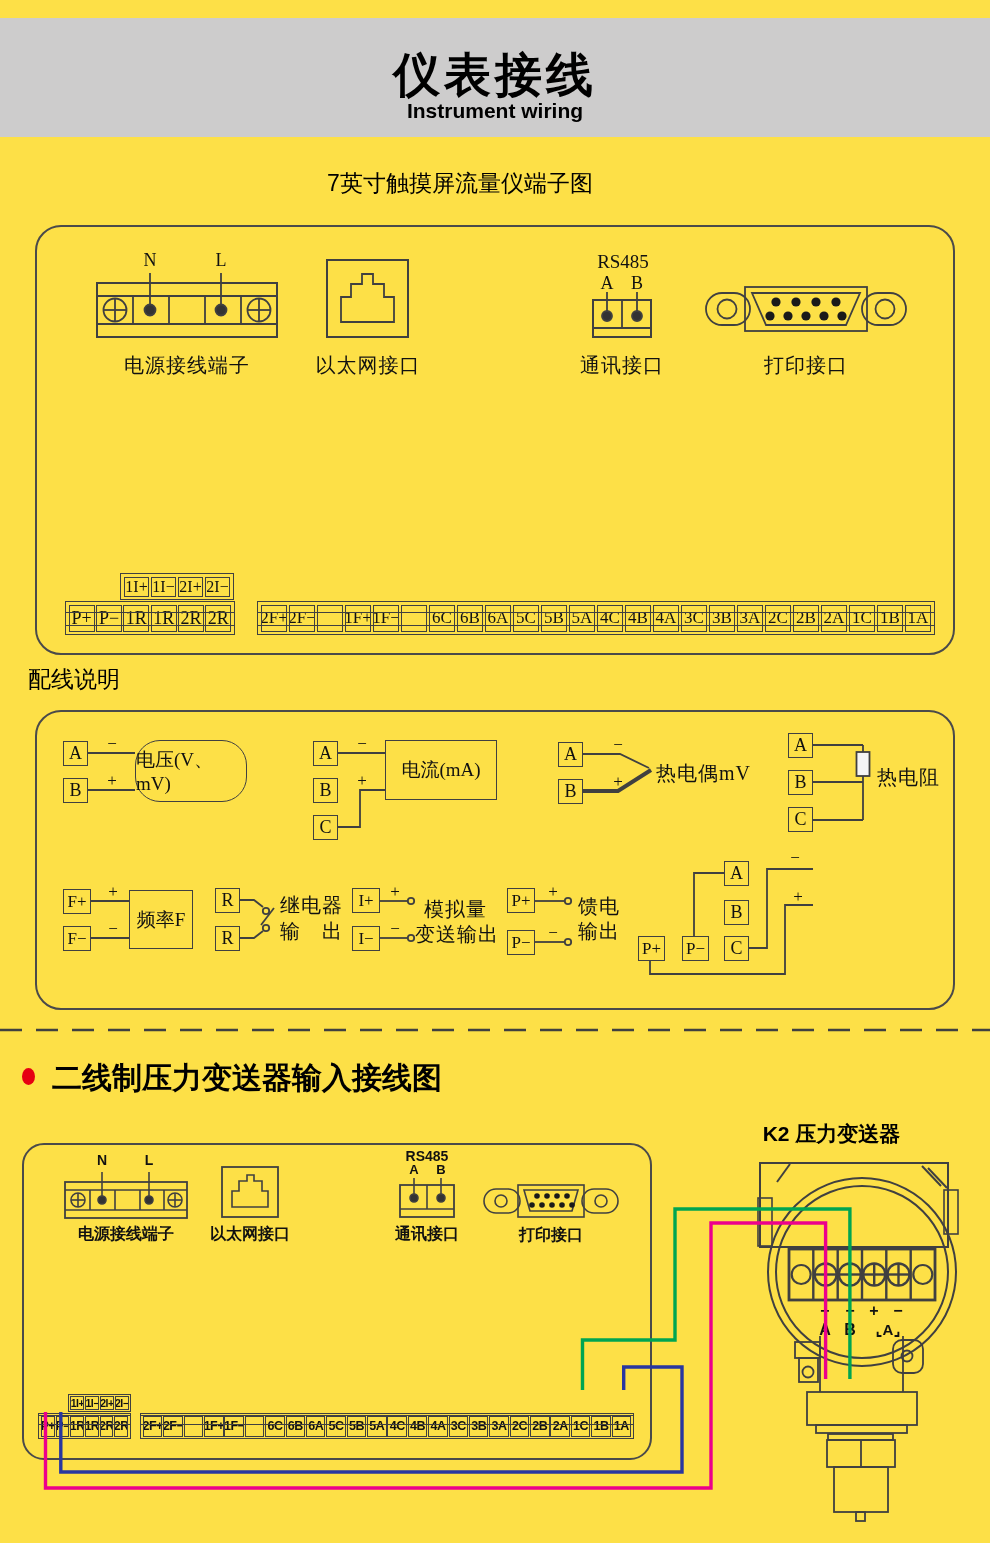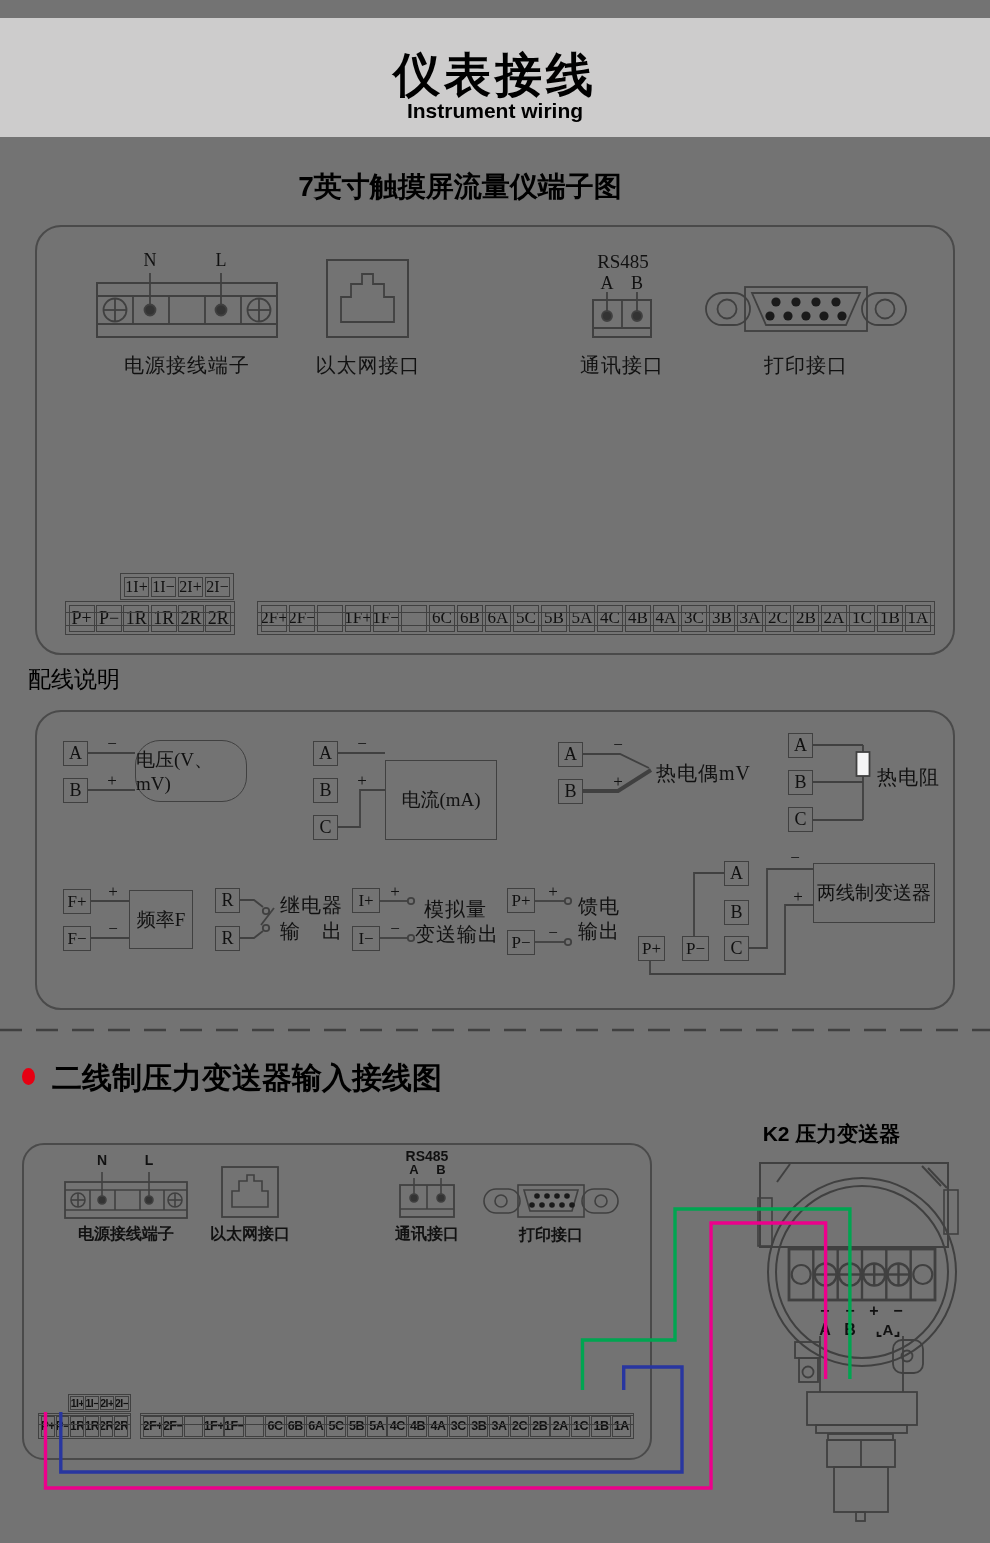--- a/index.html
+++ b/index.html
@@ -1,16 +1,16 @@
 <!DOCTYPE html>
 <html><head>
 <meta charset="utf-8">
 <style>
   html,body{margin:0;padding:0;background:#e9e9e9;}
-  #stage{position:relative;width:990px;height:1543px;background:#737373;overflow:hidden;
+  #stage{position:relative;width:990px;height:1543px;background:#fde047;overflow:hidden;
          font-family:"Liberation Sans","DejaVu Sans",sans-serif;color:#111;}
   .abs{position:absolute;box-sizing:border-box;}
   .serif{font-family:"Liberation Serif","DejaVu Serif",serif;}
   .ctr{text-align:center;}
   .roundbox{position:absolute;border:2px solid #4a4a4a;border-radius:26px;box-sizing:border-box;background:transparent;}
   .tbox{position:absolute;border:1.7px solid #404040;display:flex;align-items:center;justify-content:center;
         box-sizing:border-box;font-family:"Liberation Serif","DejaVu Serif",serif;font-size:18px;background:transparent;}
   .bigbox{position:absolute;border:1.8px solid #404040;display:flex;align-items:center;justify-content:center;
         box-sizing:border-box;font-family:"Liberation Serif","DejaVu Serif",serif;font-size:19px;background:transparent;}
   .sign{position:absolute;width:20px;text-align:center;font-family:"Liberation Serif","DejaVu Serif",serif;font-size:17px;line-height:1;}
@@ -28,21 +28,21 @@
 </head>
 <body>
 
 <div id="stage">
 
   <div class="abs" style="left:0;top:18px;width:990px;height:119px;background:#cdcccc;">
     <div class="ctr" style="position:absolute;left:0;top:26px;width:100%;font-size:47px;font-weight:bold;letter-spacing:4px;color:#000;">仪表接线</div>
     <div class="ctr" style="position:absolute;left:0;top:81px;width:100%;font-size:21px;color:#000;font-weight:bold;">Instrument wiring</div>
   </div>
 
-  <div class="abs ctr" style="left:280px;top:168px;width:360px;font-size:28px;font-weight:bold;color:#000;">7英寸触摸屏流量仪端子图</div>
+  <div class="abs ctr" style="left:280px;top:168px;width:360px;font-size:23px;font-weight:normal;color:#000;">7英寸触摸屏流量仪端子图</div>
 
   <div class="roundbox" style="left:35px;top:225px;width:920px;height:430px;"></div>
   <div class="roundbox" style="left:35px;top:710px;width:920px;height:300px;"></div>
   <div class="roundbox" style="left:22px;top:1143px;width:630px;height:317px;border-radius:22px;"></div>
 
   <svg class="layer" width="990" height="1543" viewBox="0 0 990 1543">
     <g stroke="#404040" fill="none" stroke-width="1.8">
 
       <g>
         <rect x="97" y="283" width="180" height="54" stroke-width="2"></rect>
@@ -325,21 +325,21 @@
   <div class="tbox" style="left:63px;top:778px;width:25px;height:25px;">B</div>
   <span class="sign" style="left:102px;top:735px;">−</span>
   <span class="sign" style="left:102px;top:772px;">+</span>
   <div class="bigbox" style="left:135px;top:740px;width:112px;height:62px;border-radius:25px;">电压(V、mV)</div>
 
   <div class="tbox" style="left:313px;top:741px;width:25px;height:25px;">A</div>
   <div class="tbox" style="left:313px;top:778px;width:25px;height:25px;">B</div>
   <div class="tbox" style="left:313px;top:815px;width:25px;height:25px;">C</div>
   <span class="sign" style="left:352px;top:735px;">−</span>
   <span class="sign" style="left:352px;top:772px;">+</span>
-  <div class="bigbox" style="left:385px;top:740px;width:112px;height:80px;margin-top:20px;">电流(mA)</div>
+  <div class="bigbox" style="left:385px;top:740px;width:112px;height:60px;">电流(mA)</div>
 
   <div class="tbox" style="left:558px;top:742px;width:25px;height:25px;">A</div>
   <div class="tbox" style="left:558px;top:779px;width:25px;height:25px;">B</div>
   <span class="sign" style="left:608px;top:736px;">−</span>
   <span class="sign" style="left:608px;top:773px;">+</span>
   <div class="lbl1" style="left:656px;top:760px;">热电偶mV</div>
 
   <div class="tbox" style="left:788px;top:733px;width:25px;height:25px;">A</div>
   <div class="tbox" style="left:788px;top:770px;width:25px;height:25px;">B</div>
   <div class="tbox" style="left:788px;top:807px;width:25px;height:25px;">C</div>
@@ -370,21 +370,20 @@
   <div class="lbl1" style="left:578px;top:893px;">馈电</div>
   <div class="lbl1" style="left:578px;top:918px;">输出</div>
 
   <div class="tbox" style="left:724px;top:861px;width:25px;height:25px;">A</div>
   <div class="tbox" style="left:724px;top:900px;width:25px;height:25px;">B</div>
   <div class="tbox" style="left:724px;top:936px;width:25px;height:25px;">C</div>
   <div class="tbox" style="left:638px;top:936px;width:27px;height:25px;font-size:17px;">P+</div>
   <div class="tbox" style="left:682px;top:936px;width:27px;height:25px;font-size:17px;">P−</div>
   <span class="sign" style="left:785px;top:849px;">−</span>
   <span class="sign" style="left:788px;top:888px;">+</span>
-  <div class="bigbox" style="left:813px;top:863px;width:122px;height:60px;">两线制变送器</div>
 
   <div class="abs" style="left:22px;top:1068px;width:13px;height:17px;border-radius:50%;background:#e60012;"></div>
   <div class="abs" style="left:52px;top:1058px;font-size:30px;font-weight:bold;color:#000;">二线制压力变送器输入接线图</div>
   <div class="abs ctr" style="left:729px;top:1120px;width:205px;font-size:21px;font-weight:bold;color:#000;">K2 压力变送器</div>
 
   <span class="pin2" style="left:92px;top:1152px;">N</span>
   <span class="pin2" style="left:139px;top:1152px;">L</span>
   <div class="lbl2 ctr" style="left:56px;top:1224px;width:140px;">电源接线端子</div>
   <div class="lbl2 ctr" style="left:200px;top:1224px;width:100px;">以太网接口</div>
   <div class="lbl2 ctr" style="left:397px;top:1148px;width:60px;font-size:14px;">RS485</div>

